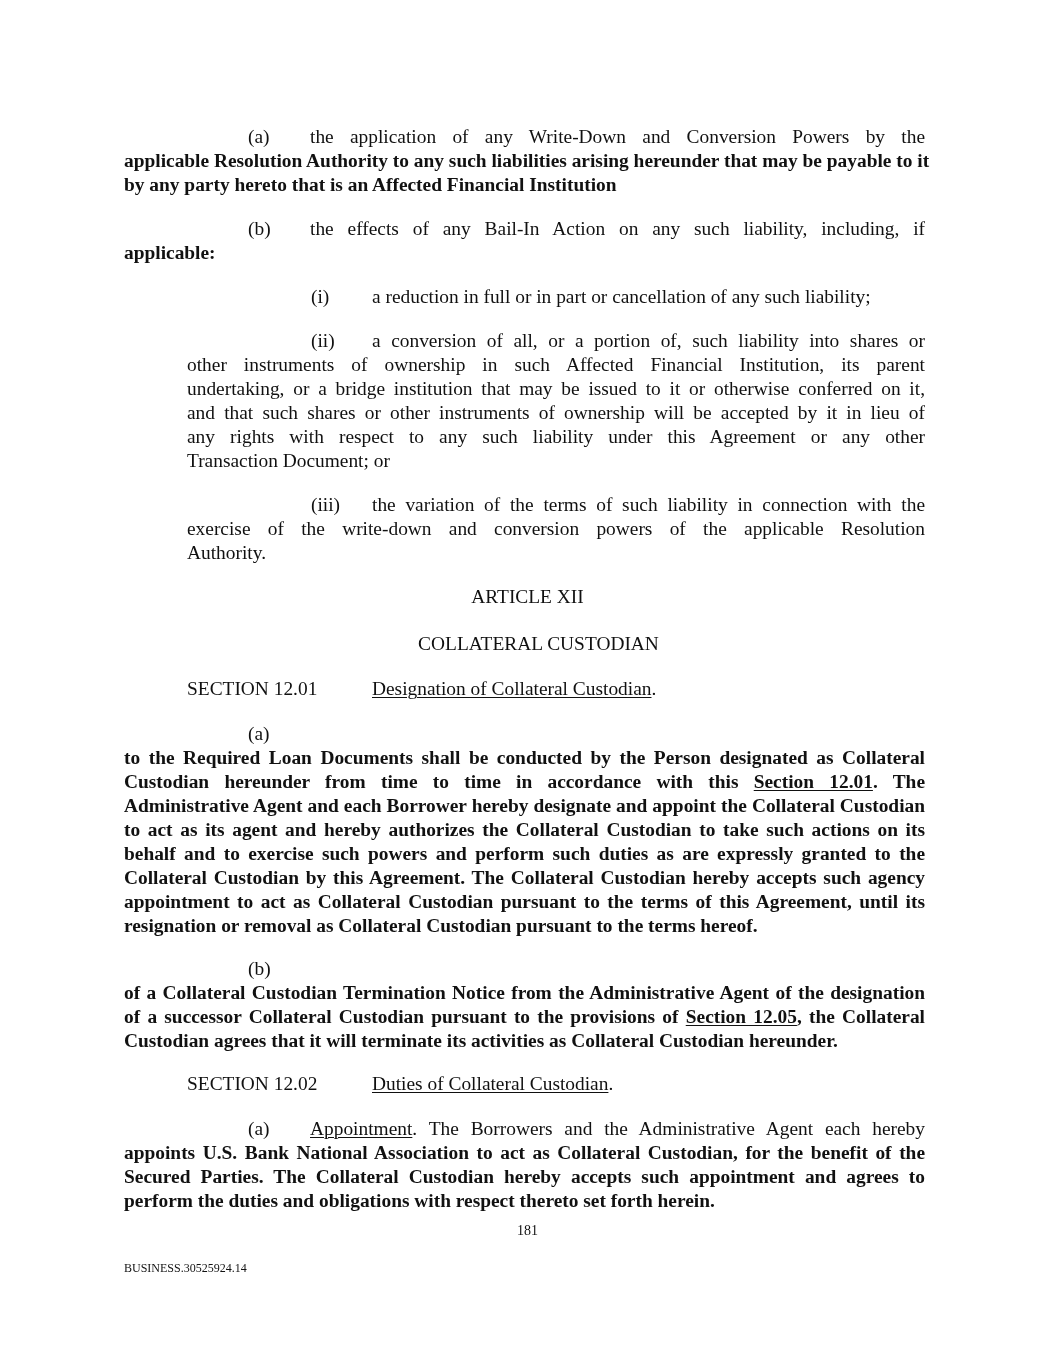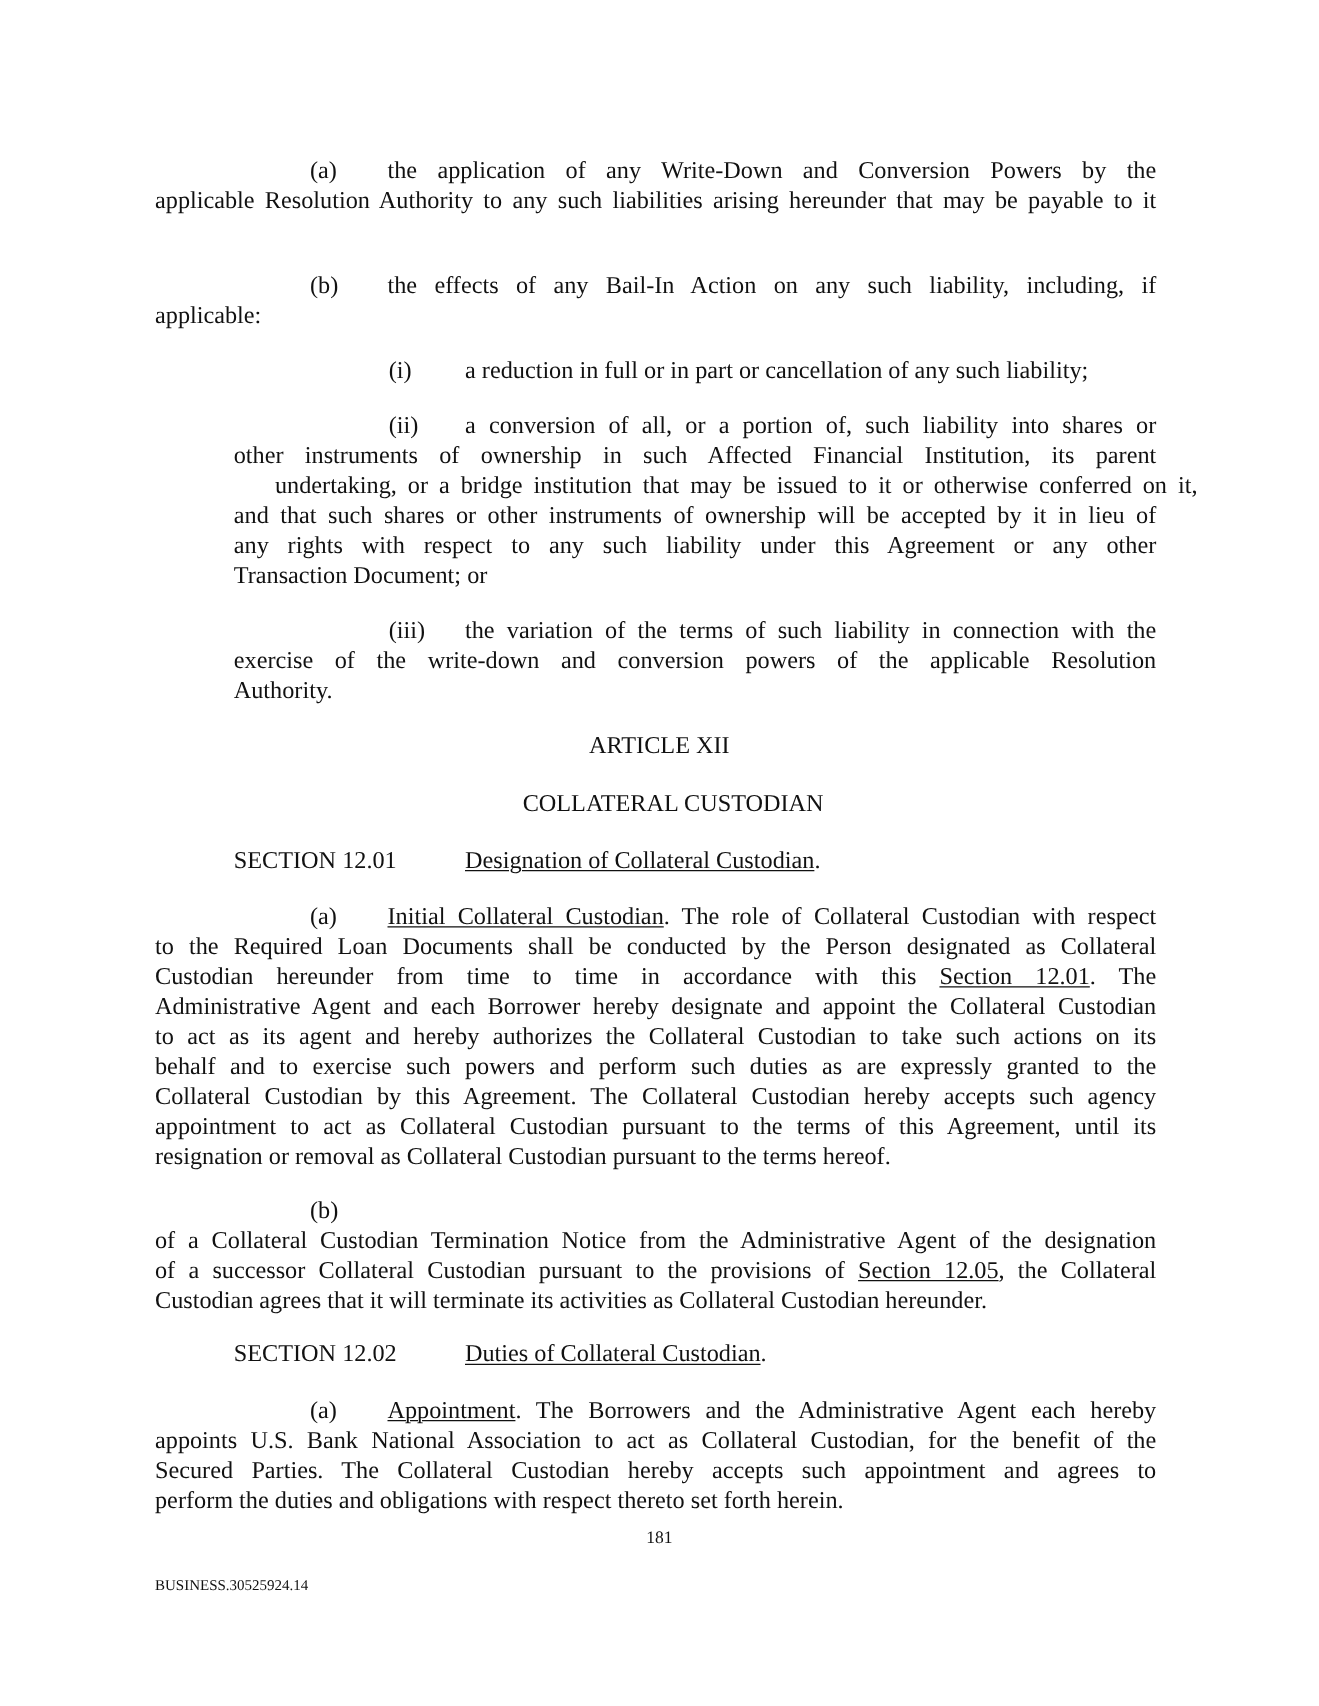--- a/index.html
+++ b/index.html
@@ -13,64 +13,64 @@
   .line {
     position: absolute;
     white-space: nowrap;
     line-height: 24px;
     height: 24px;
   }
   .just {
     text-align: justify;
     text-align-last: justify;
   }
-  .full { left: 124px; width: 801px; }
+  .full { left: 124px; width: 801px; font-weight: bold; }
   .ind  { left: 187px; width: 738px; }
   .u { text-decoration: underline; text-underline-offset: 2px; text-decoration-thickness: 1px; }
   .center { left: 0; width: 1055px; text-align: center; }
   .footer-num { font-size: 14px; line-height: 16px; height: 16px; }
   .docid { font-size: 12px; line-height: 14px; height: 14px; left: 124px; }
 </style>
 </head>
 <body>
 
 <div class="page">
 
   <div class="line" style="top:125px; left:248px;">(a)</div>
   <div class="line just" style="top:125px; left:310px; width:615px;">the application of any Write-Down and Conversion Powers by the</div>
   <div class="line just full" style="top:149px;">applicable Resolution Authority to any such liabilities arising hereunder that may be payable to it</div>
+  <div class="line full" style="top:173px;">by any party hereto that is an Affected Financial Institution</div>
 
   <div class="line" style="top:217px; left:248px;">(b)</div>
   <div class="line just" style="top:217px; left:310px; width:615px;">the effects of any Bail-In Action on any such liability, including, if</div>
   <div class="line full" style="top:241px;">applicable:</div>
 
   <div class="line" style="top:285px; left:311px;">(i)</div>
   <div class="line" style="top:285px; left:372px;">a reduction in full or in part or cancellation of any such liability;</div>
 
   <div class="line" style="top:329px; left:311px;">(ii)</div>
   <div class="line just" style="top:329px; left:372px; width:553px;">a conversion of all, or a portion of, such liability into shares or</div>
   <div class="line just ind" style="top:353px;">other instruments of ownership in such Affected Financial Institution, its parent</div>
-  <div class="line just ind" style="top:377px;margin-left:33px;">undertaking, or a bridge institution that may be issued to it or otherwise conferred on it,</div>
+  <div class="line just ind" style="top:377px;">undertaking, or a bridge institution that may be issued to it or otherwise conferred on it,</div>
   <div class="line just ind" style="top:401px;">and that such shares or other instruments of ownership will be accepted by it in lieu of</div>
   <div class="line just ind" style="top:425px;">any rights with respect to any such liability under this Agreement or any other</div>
   <div class="line ind" style="top:449px;">Transaction Document; or</div>
 
   <div class="line" style="top:493px; left:311px;">(iii)</div>
   <div class="line just" style="top:493px; left:372px; width:553px;">the variation of the terms of such liability in connection with the</div>
   <div class="line just ind" style="top:517px;">exercise of the write-down and conversion powers of the applicable Resolution</div>
   <div class="line ind" style="top:541px;">Authority.</div>
 
   <div class="line center" style="top:585px;">ARTICLE XII</div>
   <div class="line center" style="top:632px;padding-left:11px;">COLLATERAL CUSTODIAN</div>
 
   <div class="line" style="top:677px; left:187px;">SECTION 12.01</div>
   <div class="line" style="top:677px; left:372px;"><span class="u">Designation of Collateral Custodian</span><span>.</span></div>
 
   <div class="line" style="top:722px; left:248px;">(a)</div>
-  <div class="line just" style="top:722px; left:310px; width:615px;"><span class="u">Initial Collateral Custodian</span><span>.  The role of Collateral Custodian with respect</span></div>
   <div class="line just full" style="top:746px;">to the Required Loan Documents shall be conducted by the Person designated as Collateral</div>
   <div class="line just full" style="top:770px;"><span>Custodian hereunder from time to time in accordance with this </span><span class="u">Section 12.01</span><span>.   The</span></div>
   <div class="line just full" style="top:794px;">Administrative Agent and each Borrower hereby designate and appoint the Collateral Custodian</div>
   <div class="line just full" style="top:818px;">to act as its agent and hereby authorizes the Collateral Custodian to take such actions on its</div>
   <div class="line just full" style="top:842px;">behalf and to exercise such powers and perform such duties as are expressly granted to the</div>
   <div class="line just full" style="top:866px;">Collateral Custodian by this Agreement.  The Collateral Custodian hereby accepts such agency</div>
   <div class="line full" style="top:914px;">resignation or removal as Collateral Custodian pursuant to the terms hereof.</div>
   <div class="line just full" style="top:890px;">appointment to act as Collateral Custodian pursuant to the terms of this Agreement, until its</div>
 
   <div class="line" style="top:957px; left:248px;">(b)</div>

